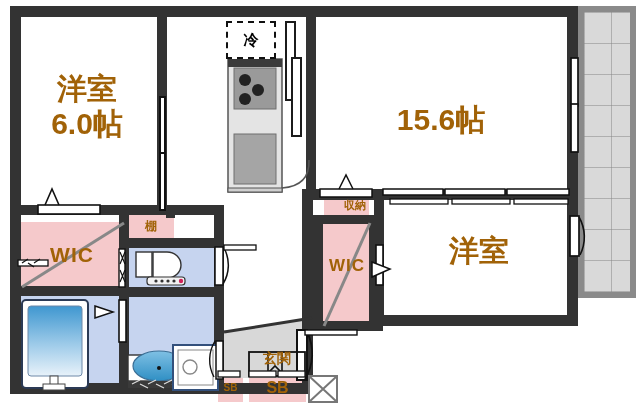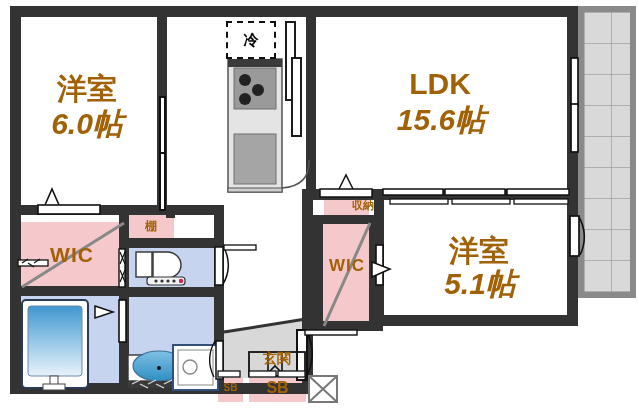--- a/index.html
+++ b/index.html
@@ -4,21 +4,21 @@
 <style>
   html,body{margin:0;padding:0;background:#ffffff;}
   body{font-family:"Liberation Sans","DejaVu Sans",sans-serif;}
   #plan{position:relative;width:639px;height:409px;background:#ffffff;overflow:hidden;}
   .room{position:absolute;background:#ffffff;}
   .fill-pink{position:absolute;background:#f5c9cb;}
   .fill-blue{position:absolute;background:#c6d4ef;}
   .fill-gray{position:absolute;background:#d8d8d8;}
   .label{position:absolute;color:#a16207;font-weight:bold;text-align:center;line-height:1.05;white-space:nowrap;}
   .lbl-room{font-size:30px;letter-spacing:0px;}
-  .lbl-num{font-size:30px;font-style:italic;}
+  .lbl-num{font-size:30px;}
   .lbl-wic{font-size:21px;font-family:Liberation Sans, sans-serif;letter-spacing:1px;}
   .lbl-sm{font-size:12px;font-weight:bold;}
   .lbl-sb{font-size:16px;font-weight:bold;}
   .lbl-sb-small{font-size:10px;font-weight:bold;}
   .lbl-genkan{font-size:14px;font-weight:bold;}
   .lbl-rei{font-size:15px;font-weight:bold;}
   .balcony{position:absolute;background:#d9d9d9;border:6px solid #8a8a8a;box-sizing:border-box;}
   .bal-grid{position:absolute;left:0;top:0;right:0;bottom:0;
      background-image:linear-gradient(to right,rgba(140,140,140,.55) 1px,transparent 1px),
                       linear-gradient(to bottom,rgba(140,140,140,.55) 1px,transparent 1px);
@@ -259,30 +259,28 @@
 
   </svg>
 
   <div class="fridge" style="left:226px;top:21px;width:50px;height:38px;">
     <span class="lbl-rei">冷</span>
   </div>
 
   <div class="label lbl-room" style="left:37px;top:73px;width:100px;">洋室</div>
   <div class="label lbl-num" style="left:22px;top:108px;width:130px;">6.0帖</div>
 
-  <div class="label lbl-room" style="left:385px;top:68px;width:110px;">LDK</div>
   <div class="label lbl-num" style="left:363px;top:104px;width:156px;">15.6帖</div>
 
   <div class="label lbl-room" style="left:429px;top:235px;width:100px;">洋室</div>
-  <div class="label lbl-num" style="left:415px;top:268px;width:130px;">5.1帖</div>
 
   <div class="label lbl-wic" style="left:30px;top:244px;width:84px;">WIC</div>
   <div class="label lbl-wic" style="left:318px;top:257px;width:58px;font-size:17px;">WIC</div>
 
   <div class="label lbl-sm" style="left:131px;top:220px;width:40px;">棚</div>
-  <div class="label lbl-sm" style="left:341px;top:200px;width:44px;font-size:11px;">収納</div>
+  <div class="label lbl-sm" style="left:333px;top:200px;width:44px;font-size:11px;">収納</div>
 
   <div class="label lbl-genkan" style="left:252px;top:351px;width:50px;">玄関</div>
 
   <div class="label lbl-sb" style="left:249px;top:380px;width:57px;">SB</div>
   <div class="label lbl-sb-small" style="left:218px;top:383px;width:25px;">SB</div>
 
 </div>
 
 </body></html>

